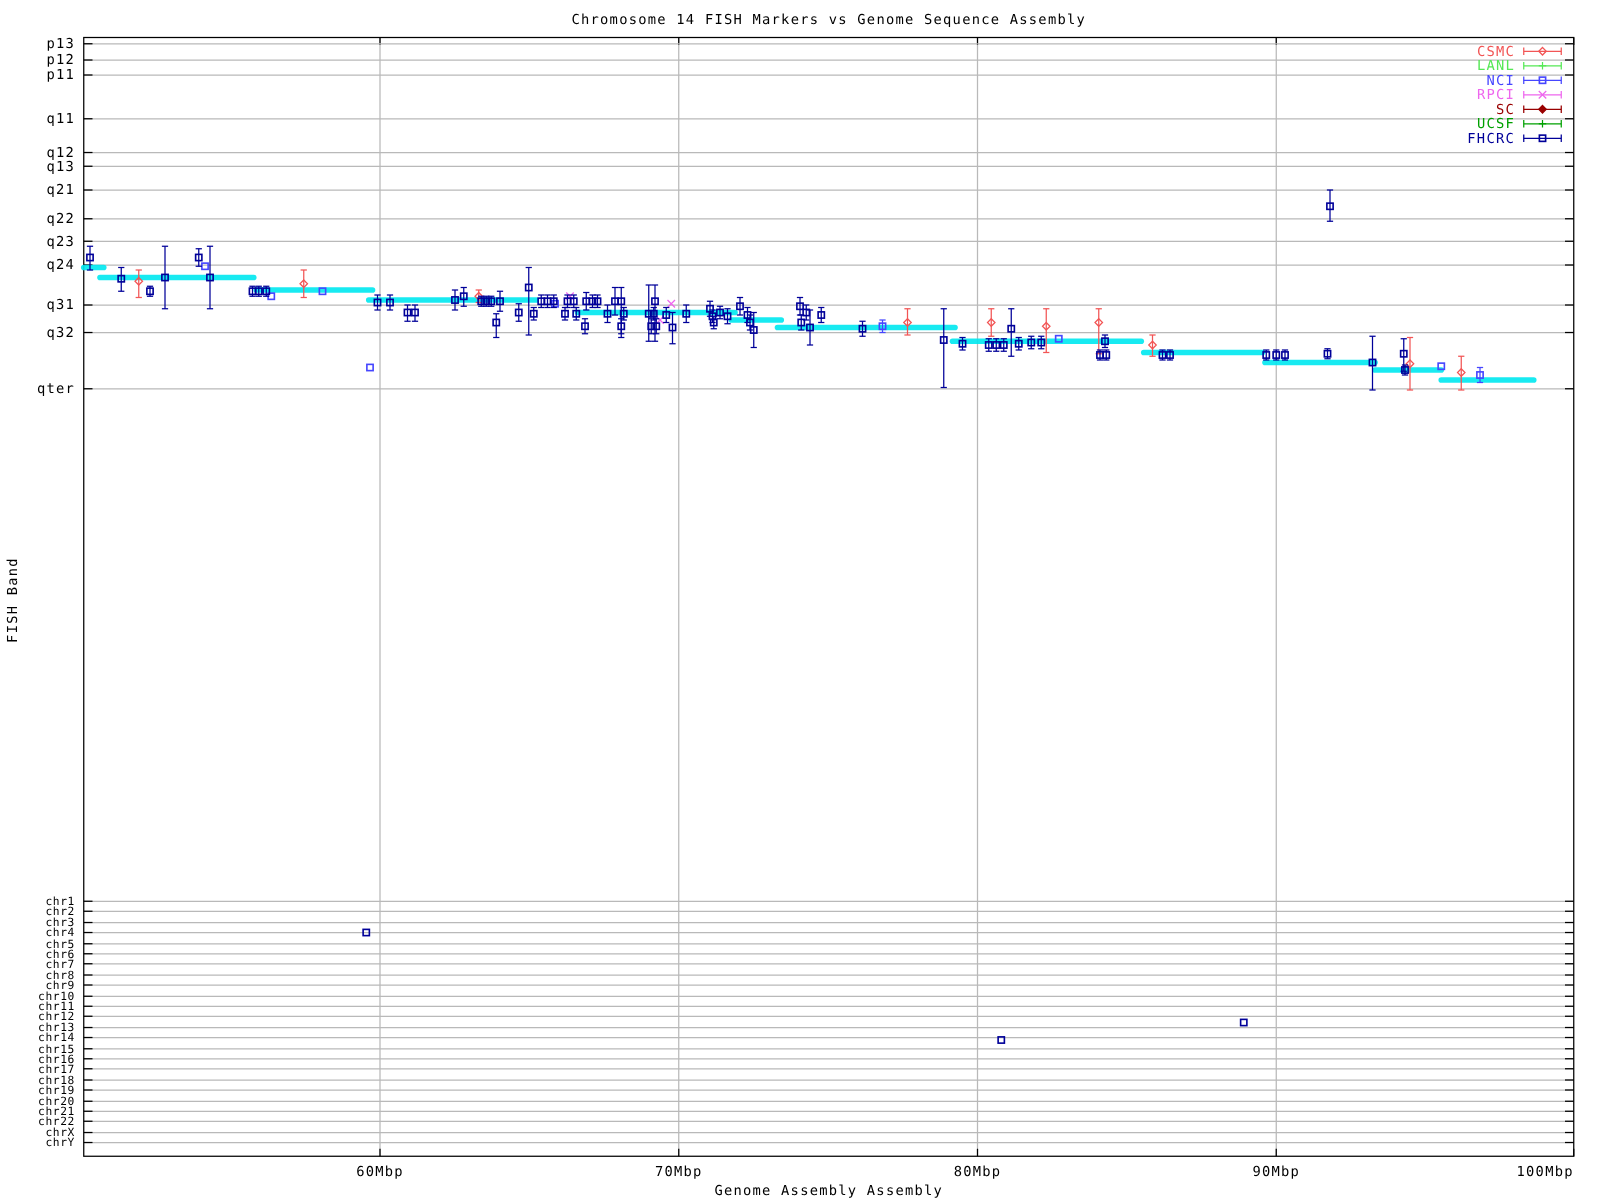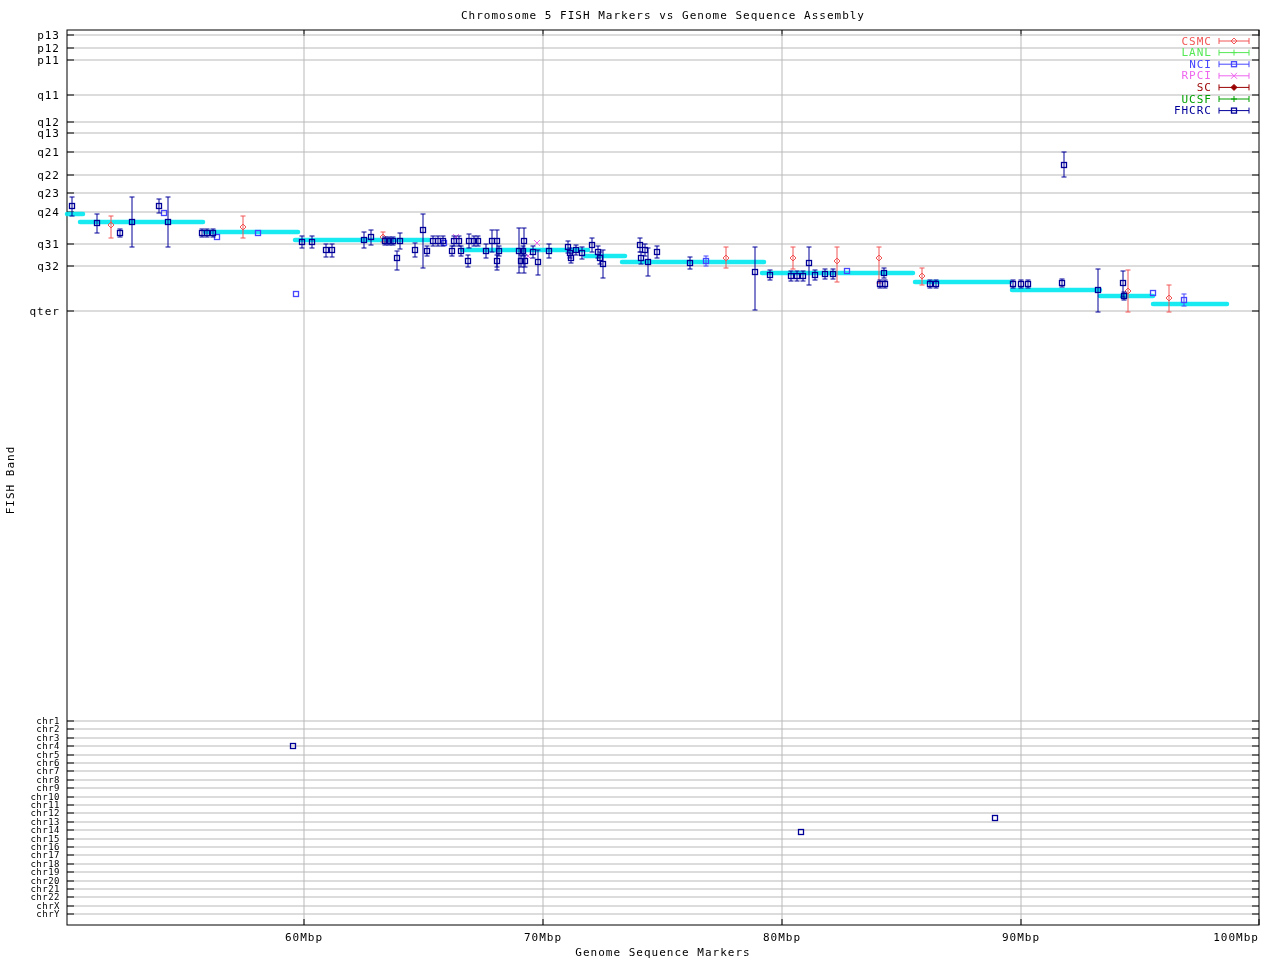--- a/index.html
+++ b/index.html
@@ -6,23 +6,23 @@
   body{width:1280px;height:960px;position:relative;font-family:"DejaVu Sans Mono","Liberation Mono",monospace;color:#000;}
   .abs{position:absolute;}
   .chart-title{left:67px;top:9px;width:1192px;text-align:center;font-size:11px;letter-spacing:1px;white-space:nowrap;}
   .x-title{left:67px;top:946px;width:1192px;text-align:center;font-size:11px;letter-spacing:1px;}
   .y-title{left:10px;top:480px;transform:translate(-50%,-50%) rotate(-90deg);font-size:11px;letter-spacing:1px;white-space:nowrap;}
   svg{position:absolute;left:0;top:0;}
 </style>
 </head>
 <body>
 
-<div class="abs chart-title">Chromosome 5 FISH Markers vs Genome Sequence Assembly</div>
+<div class="abs chart-title">Chromosome 14 FISH Markers vs Genome Sequence Assembly</div>
 <div class="abs y-title">FISH Band</div>
-<div class="abs x-title">Genome Sequence Markers</div>
+<div class="abs x-title">Genome Assembly Assembly</div>
 <svg id="plot" width="1280" height="960">
     <line x1="304" y1="30" x2="304" y2="925" stroke="#b9b9b9" stroke-width="1"></line>
     <line x1="304" y1="925" x2="304" y2="919" stroke="#000000" stroke-width="1"></line>
     <line x1="304" y1="30" x2="304" y2="36" stroke="#000000" stroke-width="1"></line>
     <text x="304" y="941" fill="#000000" font-size="11" text-anchor="middle" letter-spacing="1" font-family="DejaVu Sans Mono, Liberation Mono, monospace">60Mbp</text>
     <line x1="543" y1="30" x2="543" y2="925" stroke="#b9b9b9" stroke-width="1"></line>
     <line x1="543" y1="925" x2="543" y2="919" stroke="#000000" stroke-width="1"></line>
     <line x1="543" y1="30" x2="543" y2="36" stroke="#000000" stroke-width="1"></line>
     <text x="543" y="941" fill="#000000" font-size="11" text-anchor="middle" letter-spacing="1" font-family="DejaVu Sans Mono, Liberation Mono, monospace">70Mbp</text>
     <line x1="782" y1="30" x2="782" y2="925" stroke="#b9b9b9" stroke-width="1"></line>

